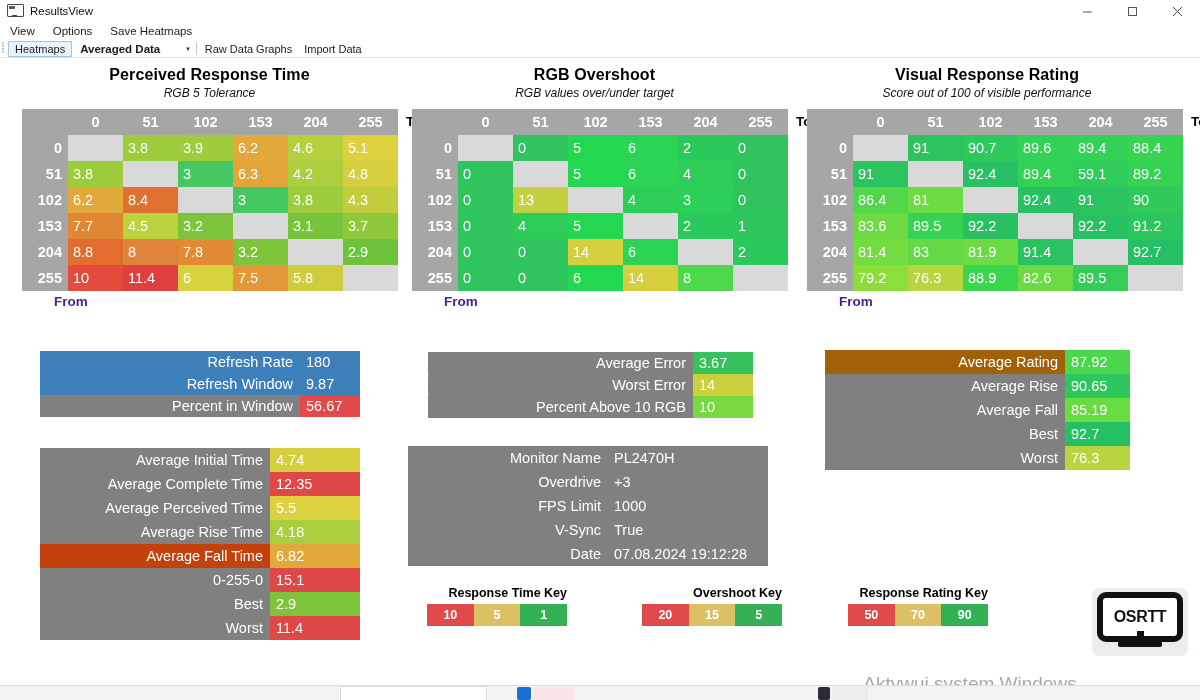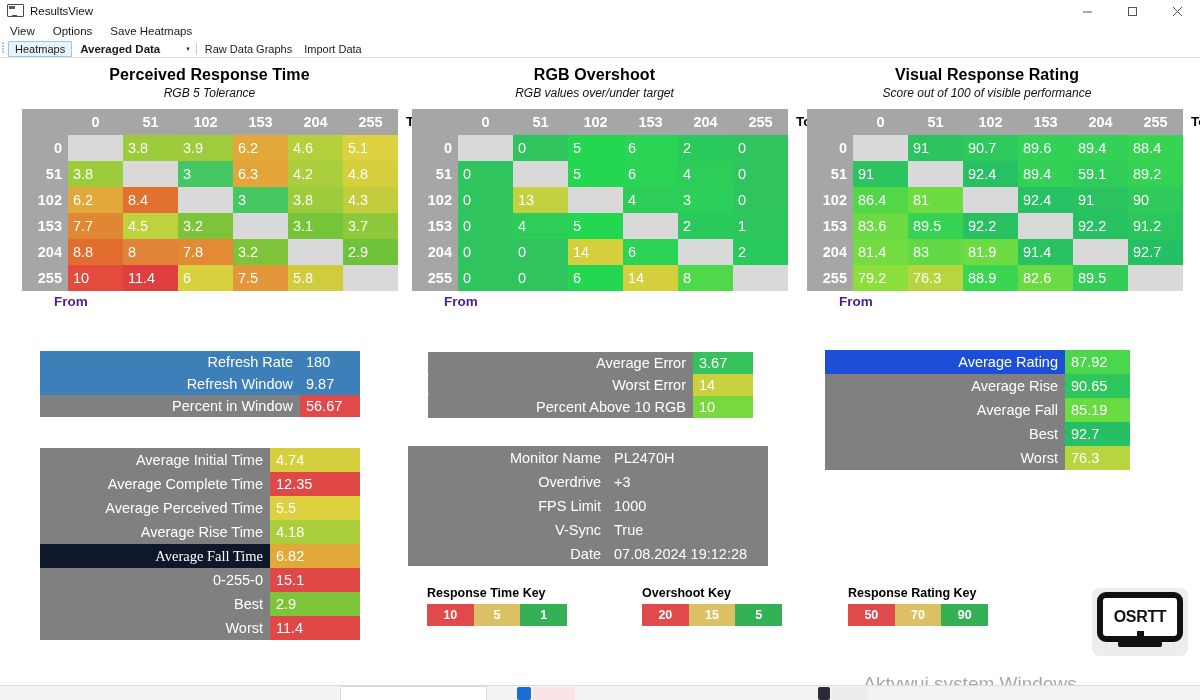--- a/index.html
+++ b/index.html
@@ -75,21 +75,21 @@
   .stat-label{
     text-align:right;padding-right:7px;font-size:14.5px;color:#fff;
     display:flex;align-items:center;justify-content:flex-end;background:#808080;
   }
   .stat-value{
     padding-left:6px;font-size:14.5px;color:#fff;display:flex;align-items:center;
   }
 
   
   .keyblock{position:absolute;}
-  .key-title{font-size:12.5px;font-weight:bold;color:#000;text-align:left;margin-bottom:4px;}
+  .key-title{font-size:12.5px;font-weight:bold;color:#000;text-align:right;margin-bottom:4px;}
   .key-bar{display:flex;height:22px;}
   .key-seg{flex:1;display:flex;align-items:center;justify-content:center;font-size:12.5px;
     font-weight:bold;color:#fff;}
 
   
   .logo{position:absolute;right:12px;bottom:22px;width:96px;height:68px;
     background:#eceded;border-radius:8px;display:flex;align-items:center;justify-content:center;}
   .logo-mon{width:74px;height:38px;border:6px solid #111;border-radius:9px;background:#fff;
     display:flex;align-items:center;justify-content:center;}
   .logo-txt{font-size:16px;font-weight:bold;color:#111;letter-spacing:-.3px;font-family:"Liberation Sans",sans-serif;}
@@ -347,21 +347,21 @@
         </div>
         <div class="stat-table" style="left: 40px; top: 390px; grid-template-columns: 230px 90px; grid-auto-rows: 24px;">
           <div class="stat-label" style="background: rgb(128, 128, 128);">Average Initial Time</div>
           <div class="stat-value" style="background: rgb(213, 207, 62);">4.74</div>
           <div class="stat-label" style="background: rgb(128, 128, 128);">Average Complete Time</div>
           <div class="stat-value" style="background: rgb(224, 71, 71);">12.35</div>
           <div class="stat-label" style="background: rgb(128, 128, 128);">Average Perceived Time</div>
           <div class="stat-value" style="background: rgb(221, 209, 63);">5.5</div>
           <div class="stat-label" style="background: rgb(128, 128, 128);">Average Rise Time</div>
           <div class="stat-value" style="background: rgb(170, 206, 60);">4.18</div>
-          <div class="stat-label" style="background: #0f172a; font-family: Liberation Serif, serif;">Average Fall Time</div>
+          <div class="stat-label" style="background: #c2410c;">Average Fall Time</div>
           <div class="stat-value" style="background: rgb(224, 169, 58);">6.82</div>
           <div class="stat-label" style="background: rgb(128, 128, 128);">0-255-0</div>
           <div class="stat-value" style="background: rgb(224, 71, 71);">15.1</div>
           <div class="stat-label" style="background: rgb(128, 128, 128);">Best</div>
           <div class="stat-value" style="background: rgb(126, 196, 58);">2.9</div>
           <div class="stat-label" style="background: rgb(128, 128, 128);">Worst</div>
           <div class="stat-value" style="background: rgb(224, 71, 71);">11.4</div>
         </div>
         <div class="stat-table" style="left: 428px; top: 294px; grid-template-columns: 265px 60px; grid-auto-rows: 22px;">
           <div class="stat-label" style="background: rgb(128, 128, 128);">Average Error</div>
@@ -377,21 +377,21 @@
           <div class="stat-label" style="background: rgb(128, 128, 128);">Overdrive</div>
           <div class="stat-value" style="background: rgb(128, 128, 128);">+3</div>
           <div class="stat-label" style="background: rgb(128, 128, 128);">FPS Limit</div>
           <div class="stat-value" style="background: rgb(128, 128, 128);">1000</div>
           <div class="stat-label" style="background: rgb(128, 128, 128);">V-Sync</div>
           <div class="stat-value" style="background: rgb(128, 128, 128);">True</div>
           <div class="stat-label" style="background: rgb(128, 128, 128);">Date</div>
           <div class="stat-value" style="background: rgb(128, 128, 128);">07.08.2024 19:12:28</div>
         </div>
         <div class="stat-table" style="left: 825px; top: 292px; grid-template-columns: 240px 65px; grid-auto-rows: 24px;">
-          <div class="stat-label" style="background: #1d4ed8;">Average Rating</div>
+          <div class="stat-label" style="background: #a16207;">Average Rating</div>
           <div class="stat-value" style="background: rgb(74, 215, 76);">87.92</div>
           <div class="stat-label" style="background: rgb(128, 128, 128);">Average Rise</div>
           <div class="stat-value" style="background: rgb(45, 199, 93);">90.65</div>
           <div class="stat-label" style="background: rgb(128, 128, 128);">Average Fall</div>
           <div class="stat-value" style="background: rgb(105, 219, 67);">85.19</div>
           <div class="stat-label" style="background: rgb(128, 128, 128);">Best</div>
           <div class="stat-value" style="background: rgb(37, 191, 100);">92.7</div>
           <div class="stat-label" style="background: rgb(128, 128, 128);">Worst</div>
           <div class="stat-value" style="background: rgb(182, 213, 63);">76.3</div>
         </div>

